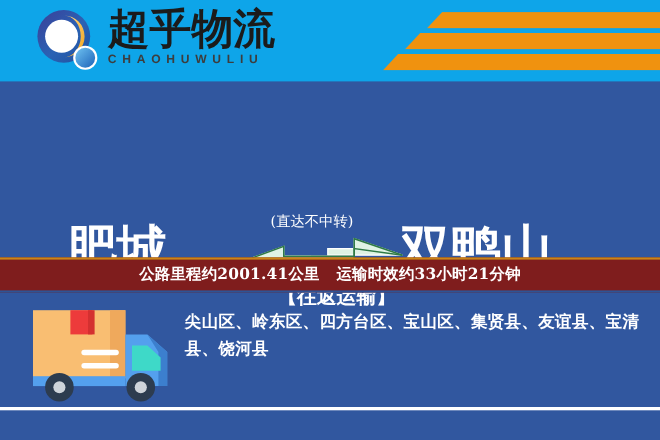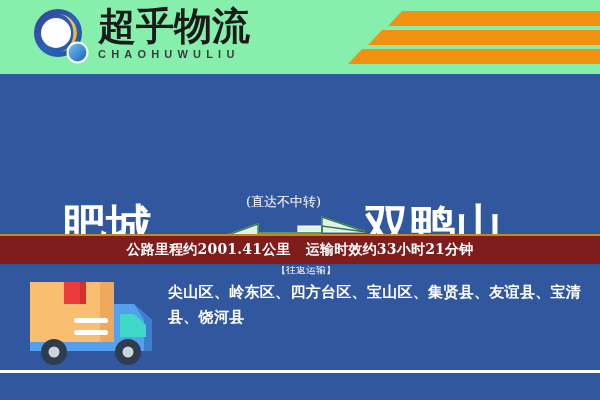--- a/index.html
+++ b/index.html
@@ -16,21 +16,21 @@
     height: 400px;
     overflow: hidden;
     background: #31579f;
   }
 
   
   #header {
     position: absolute;
     left: 0; top: 0;
     width: 600px; height: 74px;
-    background: #86efac;
+    background: #0ea5e9;
     overflow: hidden;
   }
   #logo-mark {
     position: absolute;
     left: 33px; top: 8px;
     width: 58px; height: 58px;
   }
   #logo-mark svg { display: block; }
 
   #logo-wordmark {
@@ -98,22 +98,22 @@
     line-height: 16px;
     color: #ffffff;
     white-space: nowrap;
   }
   #route-note-bottom {
     position: absolute;
     left: 236px; top: 188px;
     width: 140px;
     text-align: center;
     font-family: "DejaVu Serif", "Liberation Serif", serif;
-    font-weight: normal;
-    font-size: 10px;
+    font-weight: bold;
+    font-size: 18px;
     line-height: 16px;
     color: #ffffff;
     white-space: nowrap;
   }
   #route-arrow {
     position: absolute;
     left: 214px; top: 142px;
     width: 152px; height: 40px;
   }
   #route-arrow svg { display: block; }

